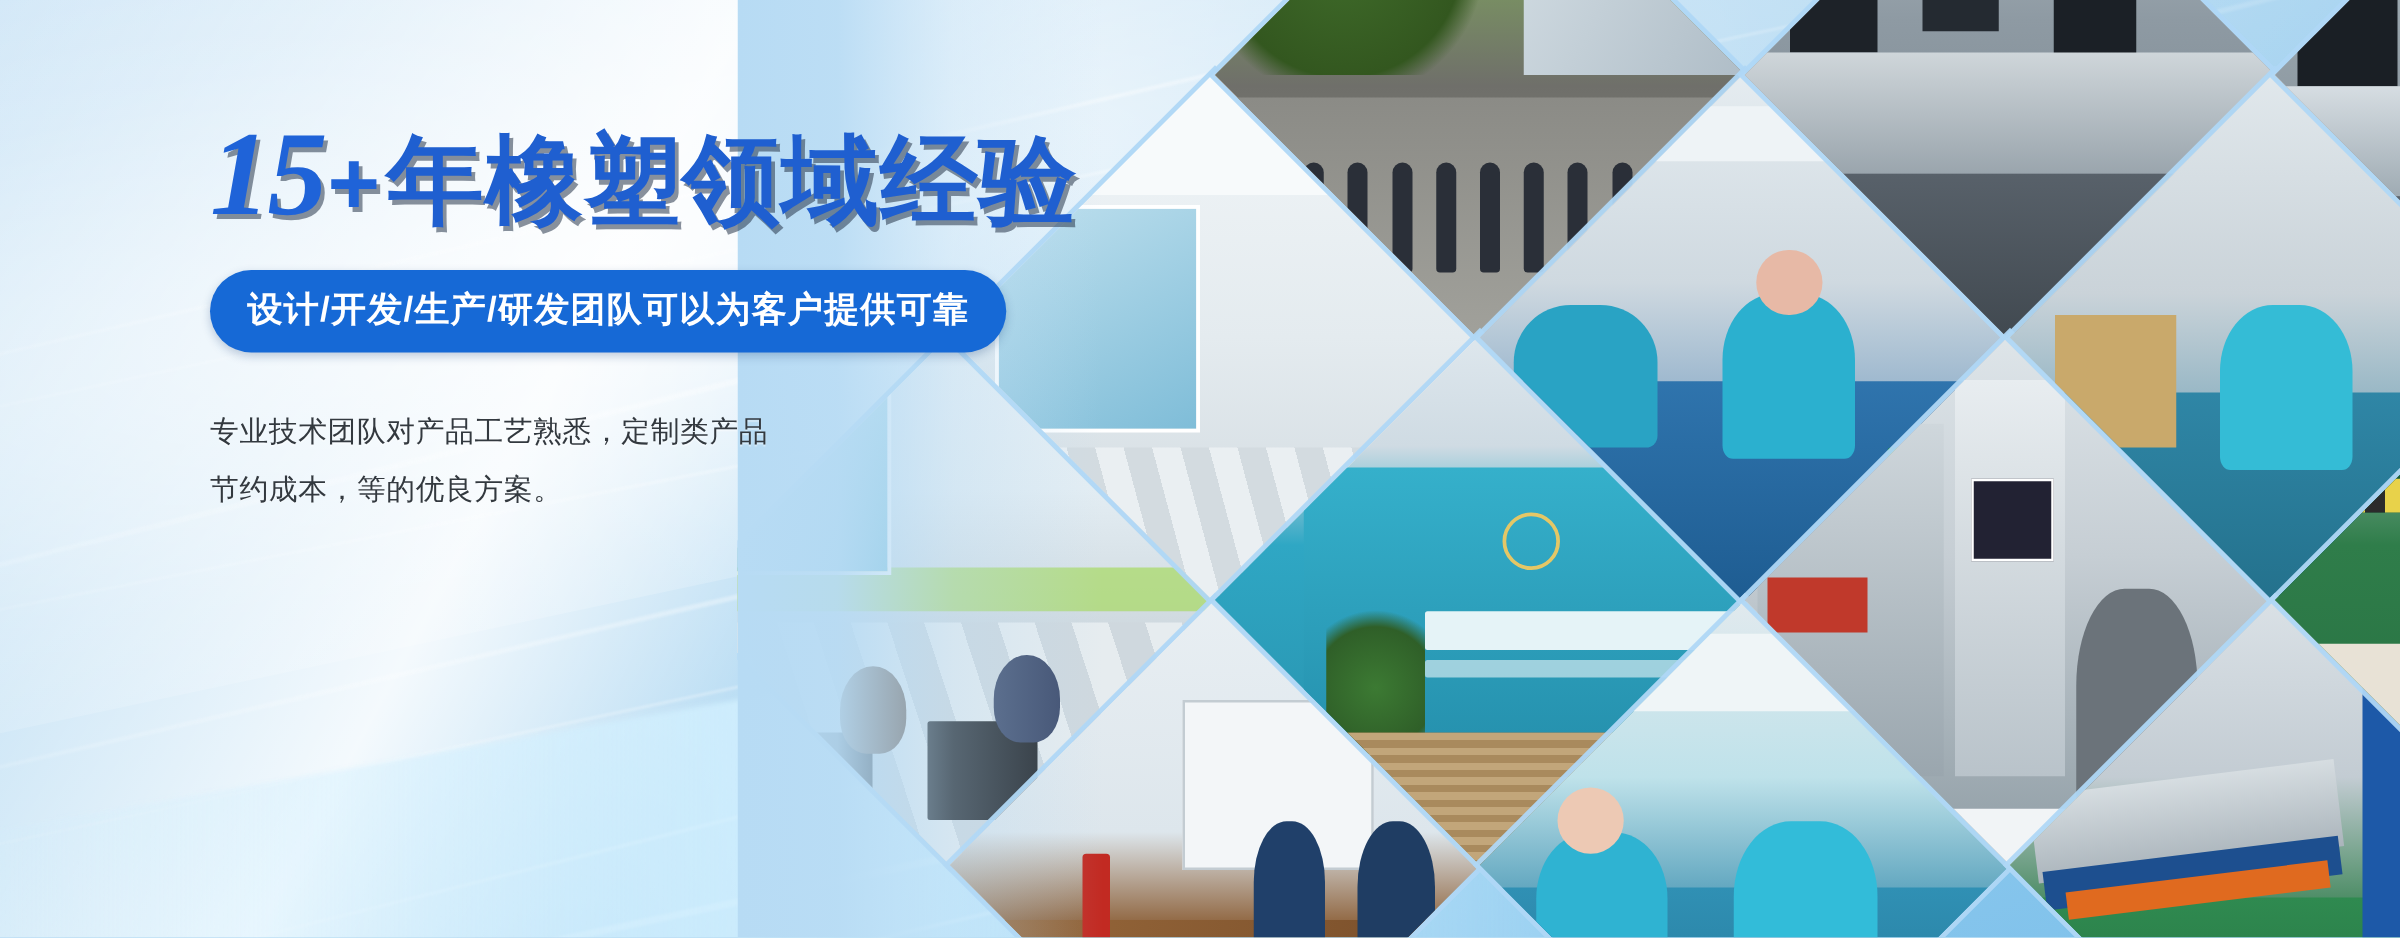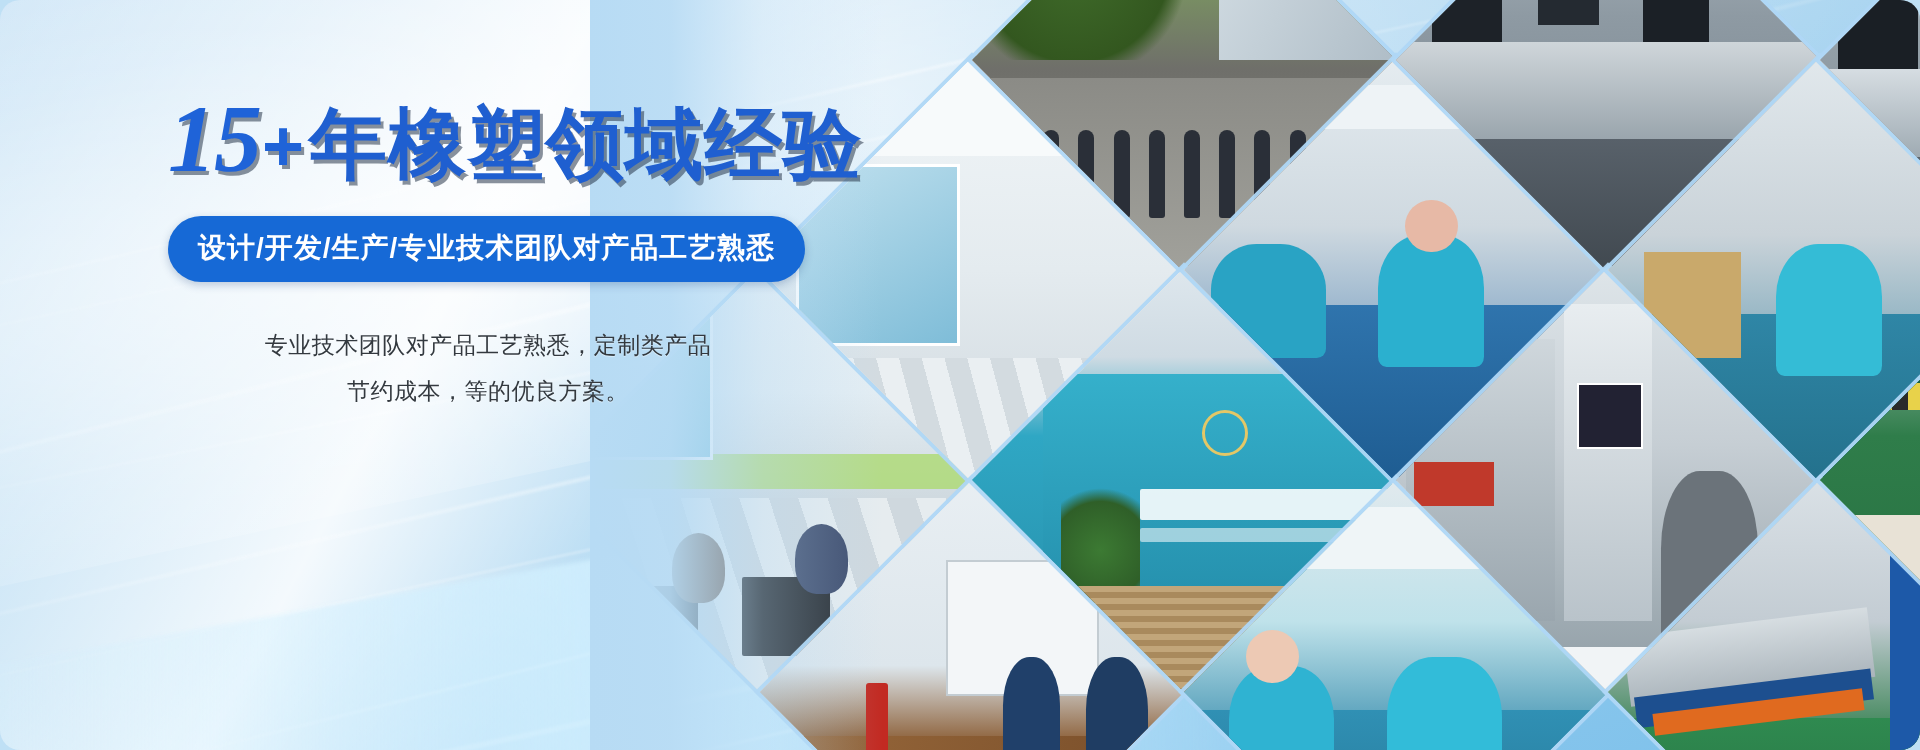--- a/index.html
+++ b/index.html
@@ -12,21 +12,20 @@
   #banner{
     position:relative;width:1920px;height:750px;overflow:hidden;
     background:
       linear-gradient(118deg,
         rgba(255,255,255,0.00) 0%,
         rgba(255,255,255,0.55) 16%,
         rgba(255,255,255,0.88) 26%,
         rgba(255,255,255,0.30) 38%,
         rgba(255,255,255,0.00) 52%),
       linear-gradient(160deg,#cfe6f7 0%,#b6daf2 28%,#9fd0ef 55%,#8ec9ee 78%,#7cc0ea 100%);
-    border-radius: 20px;
   }
   
   .streaks{position:absolute;inset:0;pointer-events:none;}
   .streaks .s{
     position:absolute;left:-25%;width:150%;
     transform-origin:center;
     background:linear-gradient(90deg,rgba(255,255,255,0) 0%,rgba(255,255,255,.85) 45%,rgba(255,255,255,0) 100%);
     opacity:.5;border-radius:50%;filter:blur(1px);
   }
   .s1{top:60px;height:3px;transform:rotate(-13deg);opacity:.55;}
@@ -75,21 +74,21 @@
     background:#1669d6;color:#ffffff;
     font-size:28px;font-weight:bold;letter-spacing:1px;
     padding:13px 30px 15px 30px;border-radius:36px;white-space:nowrap;
     box-shadow:0 3px 8px rgba(20,60,120,.25);
   }
 
   .bodytext{
     margin-top:40px;color:#33393f;font-size:23px;line-height:46px;
     letter-spacing:.5px;text-shadow:0 1px 1px rgba(255,255,255,.5);
   }
-  .bodytext div{white-space:nowrap;text-align:center;}
+  .bodytext div{white-space:nowrap;}
 
   
   .collage{
     position:absolute;right:0;top:0;width:1330px;height:750px;
     z-index:10;overflow:hidden;
   }
   .tile{
     position:absolute;width:300px;height:300px;
     transform:rotate(45deg);overflow:hidden;
     box-shadow:0 0 0 4px rgba(175,215,245,.95);
@@ -361,21 +360,21 @@
     <div class="collage-mask"></div>
   </div>
 
   <div class="textblock">
 
     <h1 class="headline h-line1">
       <span class="num">15</span><span class="plus">+</span><span>年橡塑领域经验</span>
     </h1>
 
 
-    <div class="pill">设计/开发/生产/专业技术团队对产品工艺熟悉</div>
+    <div class="pill">设计/开发/生产/研发团队可以为客户提供可靠</div>
 
     <div class="bodytext">
       <div>专业技术团队对产品工艺熟悉，定制类产品</div>
       <div>节约成本，等的优良方案。</div>
     </div>
   </div>
 
 </div>
 
 </body></html>

